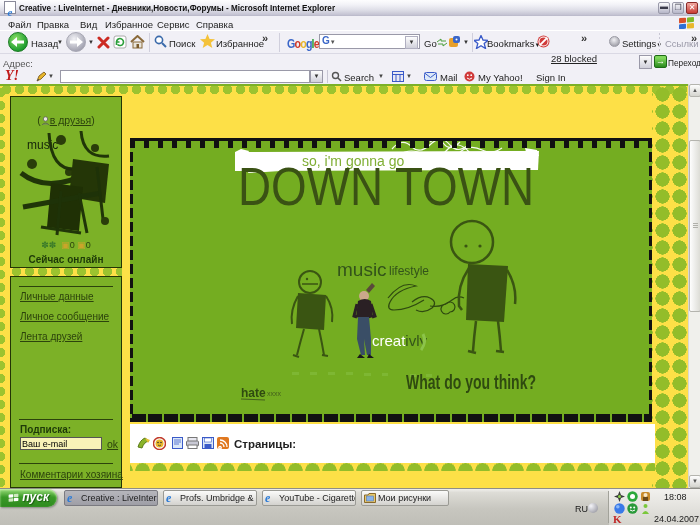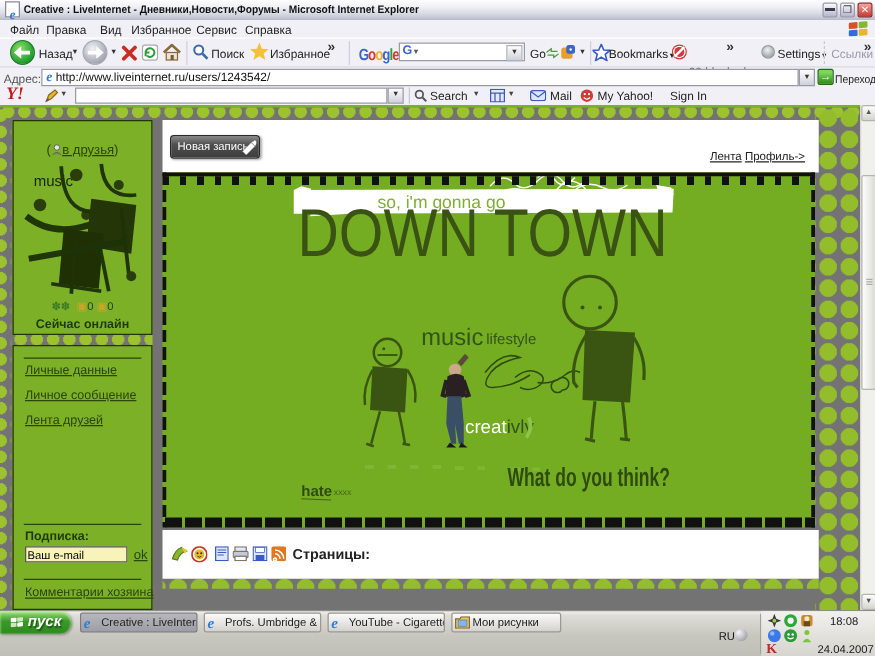--- a/index.html
+++ b/index.html
@@ -12,21 +12,21 @@
  background:linear-gradient(#fafafc,#b6b6c8);font-size:8px;line-height:10px;text-align:center;color:#3a3a4a;}
 #btnclose{background:linear-gradient(#f0a8a0,#c93a32);border-color:#8a2a28;color:#fff;}
 #menubar{left:0;top:16px;width:700px;height:14px;font-size:9.5px;color:#222;}
 #menubar span{position:absolute;top:3px;}
 #toolbar{left:0;top:30px;width:700px;height:24px;border-top:1px solid #fff;border-bottom:1px solid #dad9e4;box-sizing:border-box;font-size:9.5px;color:#222;}
 .circ{position:absolute;border-radius:50%;}
 .sep{position:absolute;top:2px;width:1px;height:19px;background:#d0cfdc;}
 #addrbar{left:0;top:54px;width:700px;height:16px;font-size:9.5px;color:#555;}
 #urlbox{position:absolute;left:33px;top:1px;width:606px;height:14px;box-sizing:border-box;background:#fff;border:1px solid #9a99a8;font-size:9.5px;color:#111;white-space:nowrap;}
 #ybar{left:0;top:70px;width:700px;height:14px;font-size:9.5px;color:#222;}
-#vp{left:0;top:84px;width:688px;height:404px;background:#737373;overflow:hidden;}
+#vp{left:0;top:84px;width:688px;height:404px;background:#fde047;overflow:hidden;}
 .dots-s{background-image:radial-gradient(circle 5px at 6.5px 6.5px,#9cc32f 97%,transparent 100%);background-size:13px 13px;}
 .dots-b{background-image:radial-gradient(circle 7.2px at 8.5px 8.5px,#93bd2a 97%,transparent 100%);background-size:17px 17px;}
 .panelw{position:absolute;background:#fff;}
 .sbox{position:absolute;left:10px;width:112px;background:#7cb127;border:1px solid #243505;box-sizing:border-box;}
 a.grn{color:#2c430c;text-decoration:underline;}
 .sl{position:absolute;left:9px;font-size:10px;line-height:12px;white-space:nowrap;}
 .hr{position:absolute;left:8px;width:94px;border-top:1px solid #2c430c;}
 #sbar{left:688px;top:84px;width:12px;height:404px;background:#f0f0ec;border-left:1px solid #d8d8d2;box-sizing:border-box;}
 .sbtn{position:absolute;left:0;width:12px;height:13px;background:linear-gradient(#fdfdfd,#d5d5cf);border:1px solid #b4b4ae;border-radius:2px;box-sizing:border-box;font-size:6px;text-align:center;line-height:11px;color:#555;}
 #taskbar{left:0;top:488px;width:700px;height:37px;background:linear-gradient(#f0efec 0%,#dddcd6 10%,#c7c6bf 55%,#bfbeb7 100%);border-top:1px solid #8e8e88;box-sizing:border-box;}
@@ -128,21 +128,20 @@
  <div class="abs" style="left:581px;top:1px;font-weight:bold;color:#333;font-size:11px;">»</div>
  <div class="circ" style="left:609px;top:5px;width:11px;height:11px;background:radial-gradient(circle at 4px 3px,#f0f0f4,#8a8a94);border:1px solid #9a9aa4;box-sizing:border-box;"></div>
  <div class="abs" style="left:622px;top:7px;">Settings<span style="font-size:6px">▼</span></div>
  <div class="abs" style="left:659px;top:2px;width:1px;height:19px;background:repeating-linear-gradient(#c8c7d4 0 2px,#f1f0f6 2px 4px);"></div>
  <div class="abs" style="left:665px;top:7px;color:#9a99a8;">Ссылки</div>
  <div class="abs" style="left:691px;top:1px;font-weight:bold;color:#333;font-size:11px;">»</div>
 </div>
 
 <div class="abs" id="addrbar">
  <span class="abs" style="left:3px;top:4px;">Адрес:</span>
- <div id="urlbox"><span style="font-weight:bold;font-style:italic;color:#2e7cd6;font-size:11px;font-family:'Liberation Serif',serif;margin-left:3px;">e</span> http://www.liveinternet.ru/users/1243542/</div>
  <div class="abs" style="left:639px;top:1px;width:13px;height:14px;background:linear-gradient(#fdfdfd,#d0d0da);border:1px solid #9a99a8;box-sizing:border-box;font-size:6px;text-align:center;line-height:12px;color:#333;">▼</div>
  <div class="abs" style="left:654px;top:1px;width:13px;height:13px;background:linear-gradient(#7ed65a 20%,#2a8a1e);border:1px solid #1e6a16;border-radius:2px;box-sizing:border-box;color:#fff;font-size:9px;text-align:center;line-height:11px;font-weight:bold;">→</div>
  <span class="abs" style="left:668px;top:4px;color:#222;font-size:9px;transform:scale(0.92,1);transform-origin:0 0;">Переход</span>
 </div>
 
 <div class="abs" id="ybar">
  <span class="abs" style="left:5px;top:-2px;color:#c01a1a;font-weight:bold;font-size:14px;font-style:italic;font-family:'Liberation Serif',serif;">Y!</span>
  <svg class="abs" style="left:35px;top:1px" width="12" height="12">
         <path d="M2 10 L4 5 L9 1 L11 3 L6 8 Z" fill="#e8b62a" stroke="#8a6a2a"></path>
         <path d="M2 10 l2 -2" stroke="#555"></path>
@@ -217,26 +216,20 @@
    <div class="sl" style="top:34px;"><a class="grn" href="#">Личное сообщение</a></div>
    <div class="sl" style="top:54px;"><a class="grn" href="#">Лента друзей</a></div>
    <div class="hr" style="top:142px;"></div>
    <div class="sl" style="top:147px;font-weight:bold;color:#1e3a08;">Подписка:</div>
    <input class="abs" style="left: 9px; top: 160px; width: 82px; height: 13px; box-sizing: border-box; background: rgb(248, 243, 184); border: 1px solid rgb(85, 85, 85); font-size: 9px; padding: 0px 1px;" value="Ваш e-mail">
    <span class="abs" style="left:96px;top:161px;font-size:10.5px;"><a class="grn" href="#">ok</a></span>
    <div class="hr" style="top:186px;"></div>
    <div class="sl" style="top:192px;"><a class="grn" href="#">Комментарии хозяина</a></div>
  </div>
 
- <div class="panelw" style="left:130px;top:12px;width:525px;height:42px;">
-   <div class="abs" style="left:6px;top:12px;width:72px;height:19px;background:linear-gradient(#8a8a8a,#4e4e4e 40%,#3e3e3e);border:1px solid #2a2a2a;border-radius:3px;box-sizing:border-box;box-shadow:1px 1px 2px #aaa;color:#fff;font-size:9px;text-align:left;line-height:17px;padding-left:5px;">Новая запись<svg style="position:absolute;right:2px;top:3px" width="13" height="12">
-            <path d="M2 9 L9 2 L12 5 L5 12 Z M9 2 l3 -2 l2 2 l-2 3 Z" fill="#fff" stroke="#888" stroke-width="0.5"></path>
-          </svg></div>
-   <div class="abs" style="right:11px;top:24px;font-size:9.2px;"><a style="color:#222" href="#">Лента</a> <a style="color:#222" href="#">Профиль-&gt;</a></div>
- </div>
 
  <div class="abs" style="left:130px;top:54px;width:522px;height:284px;background:#74ad21;">
   <svg width="522" height="284" style="position:absolute;left:0;top:0;">
    <path d="M105 14 L409 13 L408 32 L105 33 Z" fill="#fff"></path>
    <path d="M105 14 l6 -3 l8 2 l-2 4 Z M395 10 l12 2 l2 6 l-12 0 Z M120 30 l30 3 l-32 2 Z" fill="#fff"></path>
    <text x="172" y="28" font-family="Liberation Sans" font-size="14" fill="#7fae33">so, i'm gonna go</text>
    <g stroke="#fff" stroke-width="1.2" fill="none" opacity="0.95">
     <path d="M262 11 q10 -12 20 -2 q8 8 20 -4 q10 -8 18 2 q8 9 18 0"></path>
     <path d="M268 17 q14 -8 26 0 q12 8 24 -6 q10 -10 22 4"></path>
     <path d="M300 4 q8 -6 14 2 q6 8 16 -2"></path>

